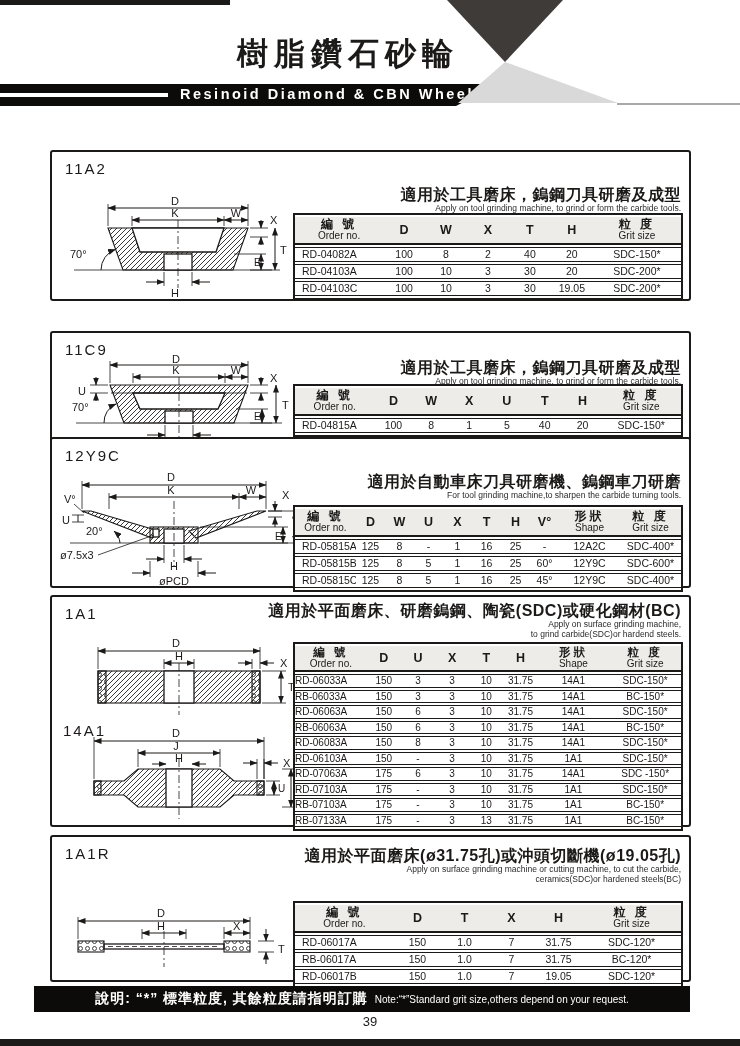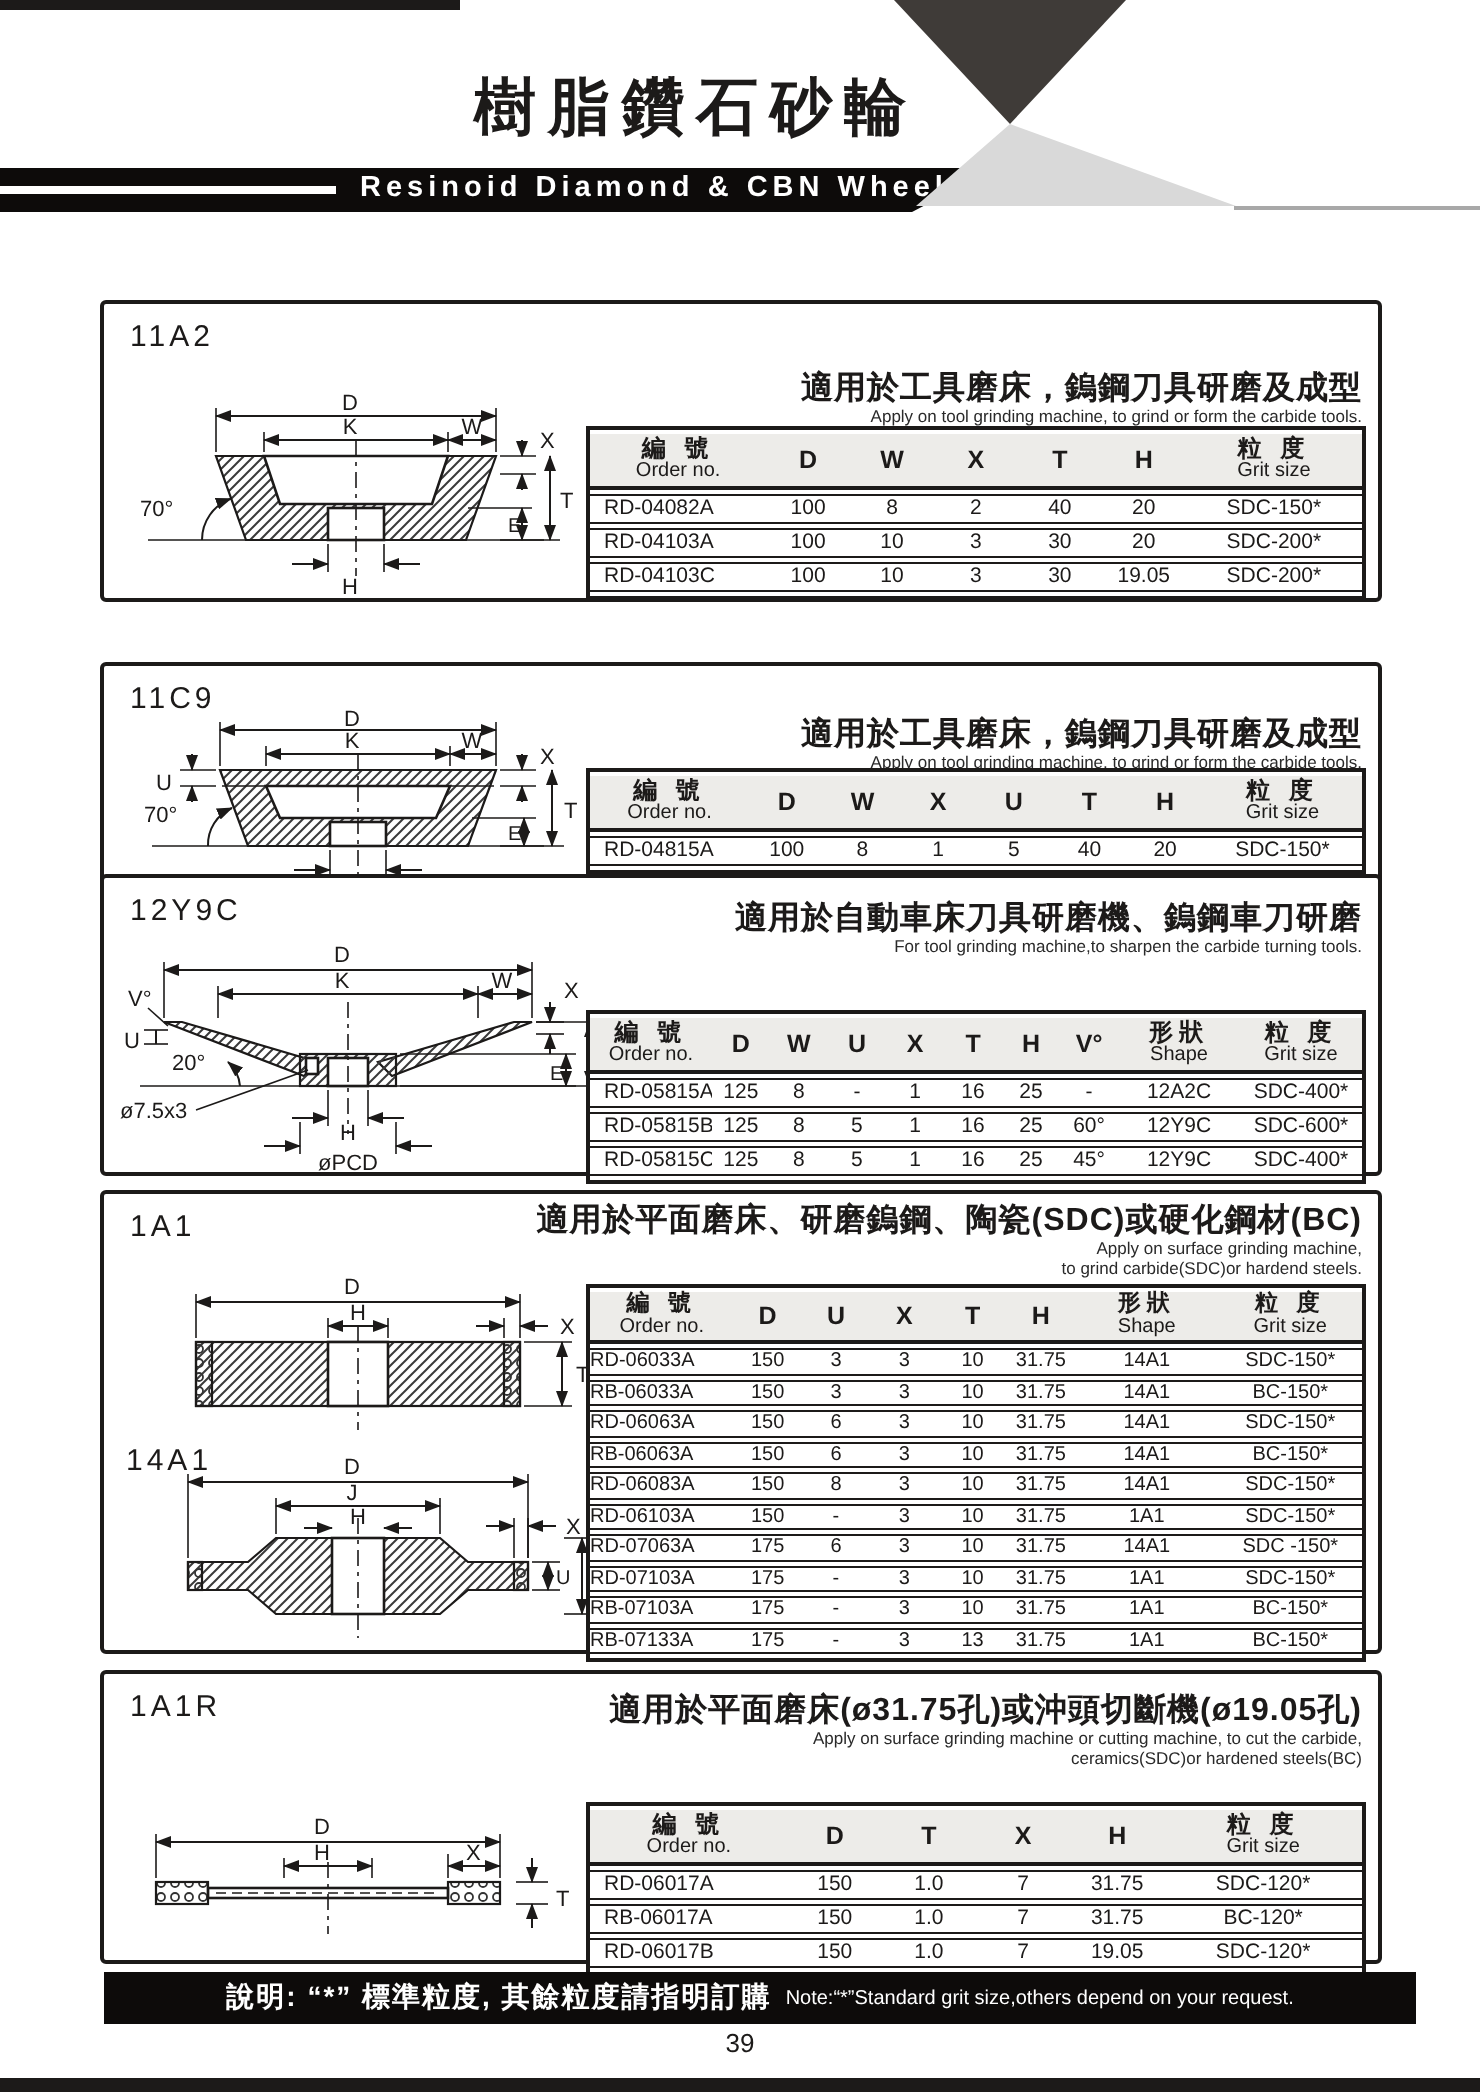--- a/index.html
+++ b/index.html
@@ -27,21 +27,21 @@
   #box1{top:150px; height:151px;}
   #box2{top:315px; height:116px;margin-top:16px;}
   #box3{top:437px; height:151px;}
   #box4{top:595px; height:232px;}
   #box5{top:835px; height:147px;}
   .sec-label{position:absolute; left:13px; top:8px; font-size:15px; letter-spacing:2px; color:var(--ink);}
   .sec-label2{position:absolute; left:11px; top:125px; font-size:15px; letter-spacing:2px;}
   .usage{position:absolute; right:8px; text-align:right; line-height:1.15; white-space:nowrap;}
   .u-zh{font-weight:bold; font-size:16px; letter-spacing:0.5px;}
   .u-en{font-size:8.5px; color:#2a2a2a;}
-  #box1 .usage{top:34px;} #box2 .usage{top:26px;} #box3 .usage{top:12px;margin-left:44px;}
+  #box1 .usage{top:34px;} #box2 .usage{top:26px;} #box3 .usage{top:34px;margin-left:44px;}
   #box4 .usage{top:5px;}  #box5 .usage{top:10px;}
 
   
   .tbl-wrap{position:absolute; right:6px; width:390px;}
   #box1 .tbl-wrap{top:61px;} #box2 .tbl-wrap{top:51px;} #box3 .tbl-wrap{top:66px;}
   #box4 .tbl-wrap{top:45px;} #box5 .tbl-wrap{top:64px;}
   table.spec{width:100%; border-collapse:separate; border-spacing:0 2px; table-layout:fixed;
     border:2px solid var(--ink); background:#fff;}
   table.spec th{background:var(--thbg); border-bottom:2px solid var(--ink); font-weight:normal;
     text-align:center; padding:1px 0 2px; vertical-align:middle;}
@@ -62,21 +62,21 @@
   #box5 .diag{left:4px; top:66px;}
   svg text{font-family:"Liberation Sans",sans-serif; font-size:11px; fill:var(--ink);}
   svg text.sm{font-size:10px;}
   .o{fill:#fff; stroke:var(--ink); stroke-width:1.3;}
   .ha{stroke:var(--ink); stroke-width:1.1;}
   .dim{stroke:var(--ink); stroke-width:1;}
   .ext{stroke:var(--ink); stroke-width:0.8;}
   .cl{stroke:var(--ink); stroke-width:0.8; stroke-dasharray:8 3 2 3;}
 
   
-  .footer-bar{position:absolute; left:52px; top:986px; width:656px; height:26px; background:var(--banner);
+  .footer-bar{position:absolute; left:34px; top:986px; width:656px; height:26px; background:var(--banner);
     color:#fff; display:flex; align-items:center; justify-content:center; gap:7px; white-space:nowrap;}
   .footer-bar .f-zh{font-weight:bold; font-size:14px; letter-spacing:1px;}
   .footer-bar .f-en{font-size:10px;}
   .page-num{position:absolute; left:0; top:1014px; width:740px; text-align:center; font-size:13px;}
   .bottom-bar{position:absolute; left:0; top:1039px; width:740px; height:7px; background:var(--ink);}
 </style>
 </head>
 <body>
 
 <div class="h-line"></div>

